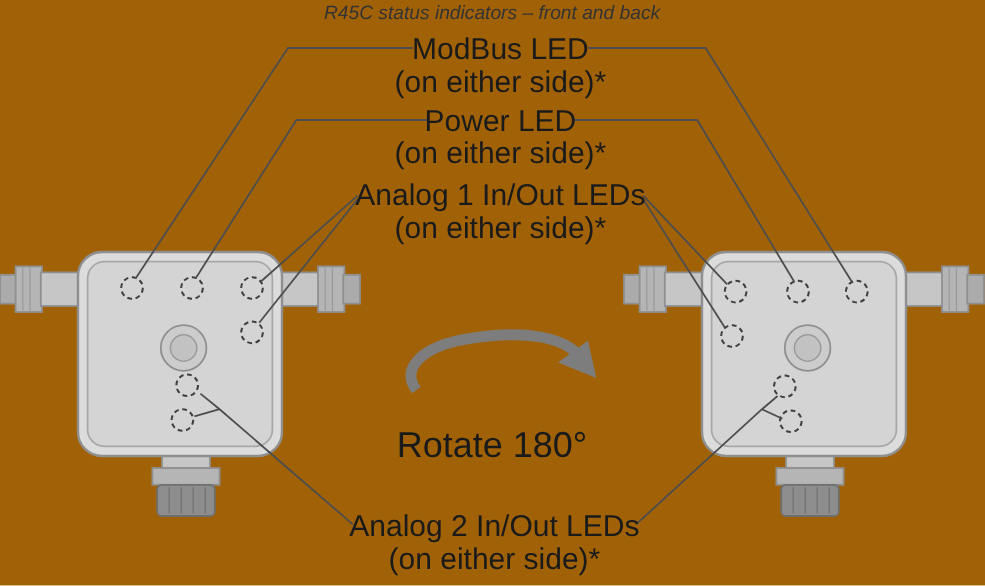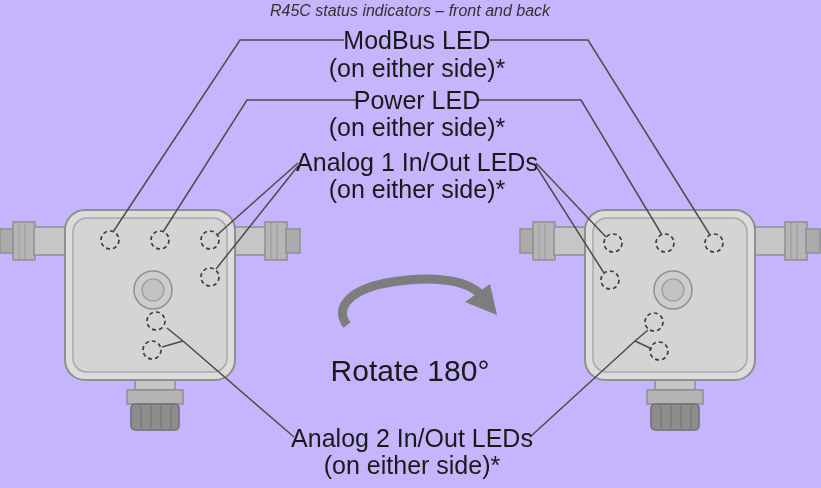--- a/index.html
+++ b/index.html
@@ -1,20 +1,20 @@
 <!DOCTYPE html>
 <html><head>
 <meta charset="utf-8">
 <style>
   html, body { margin: 0; padding: 0; background: #ffffff; }
   .canvas {
     position: relative;
     width: 821px;
     height: 488px;
-    background: #c4b5fd;
+    background: #a16207;
     font-family: "Liberation Sans", sans-serif;
     overflow: hidden;
   }
   svg { display: block; }
 
   .title-text {
     font: italic 16px "Liberation Sans", sans-serif;
     fill: #333333;
     text-anchor: middle;
   }

